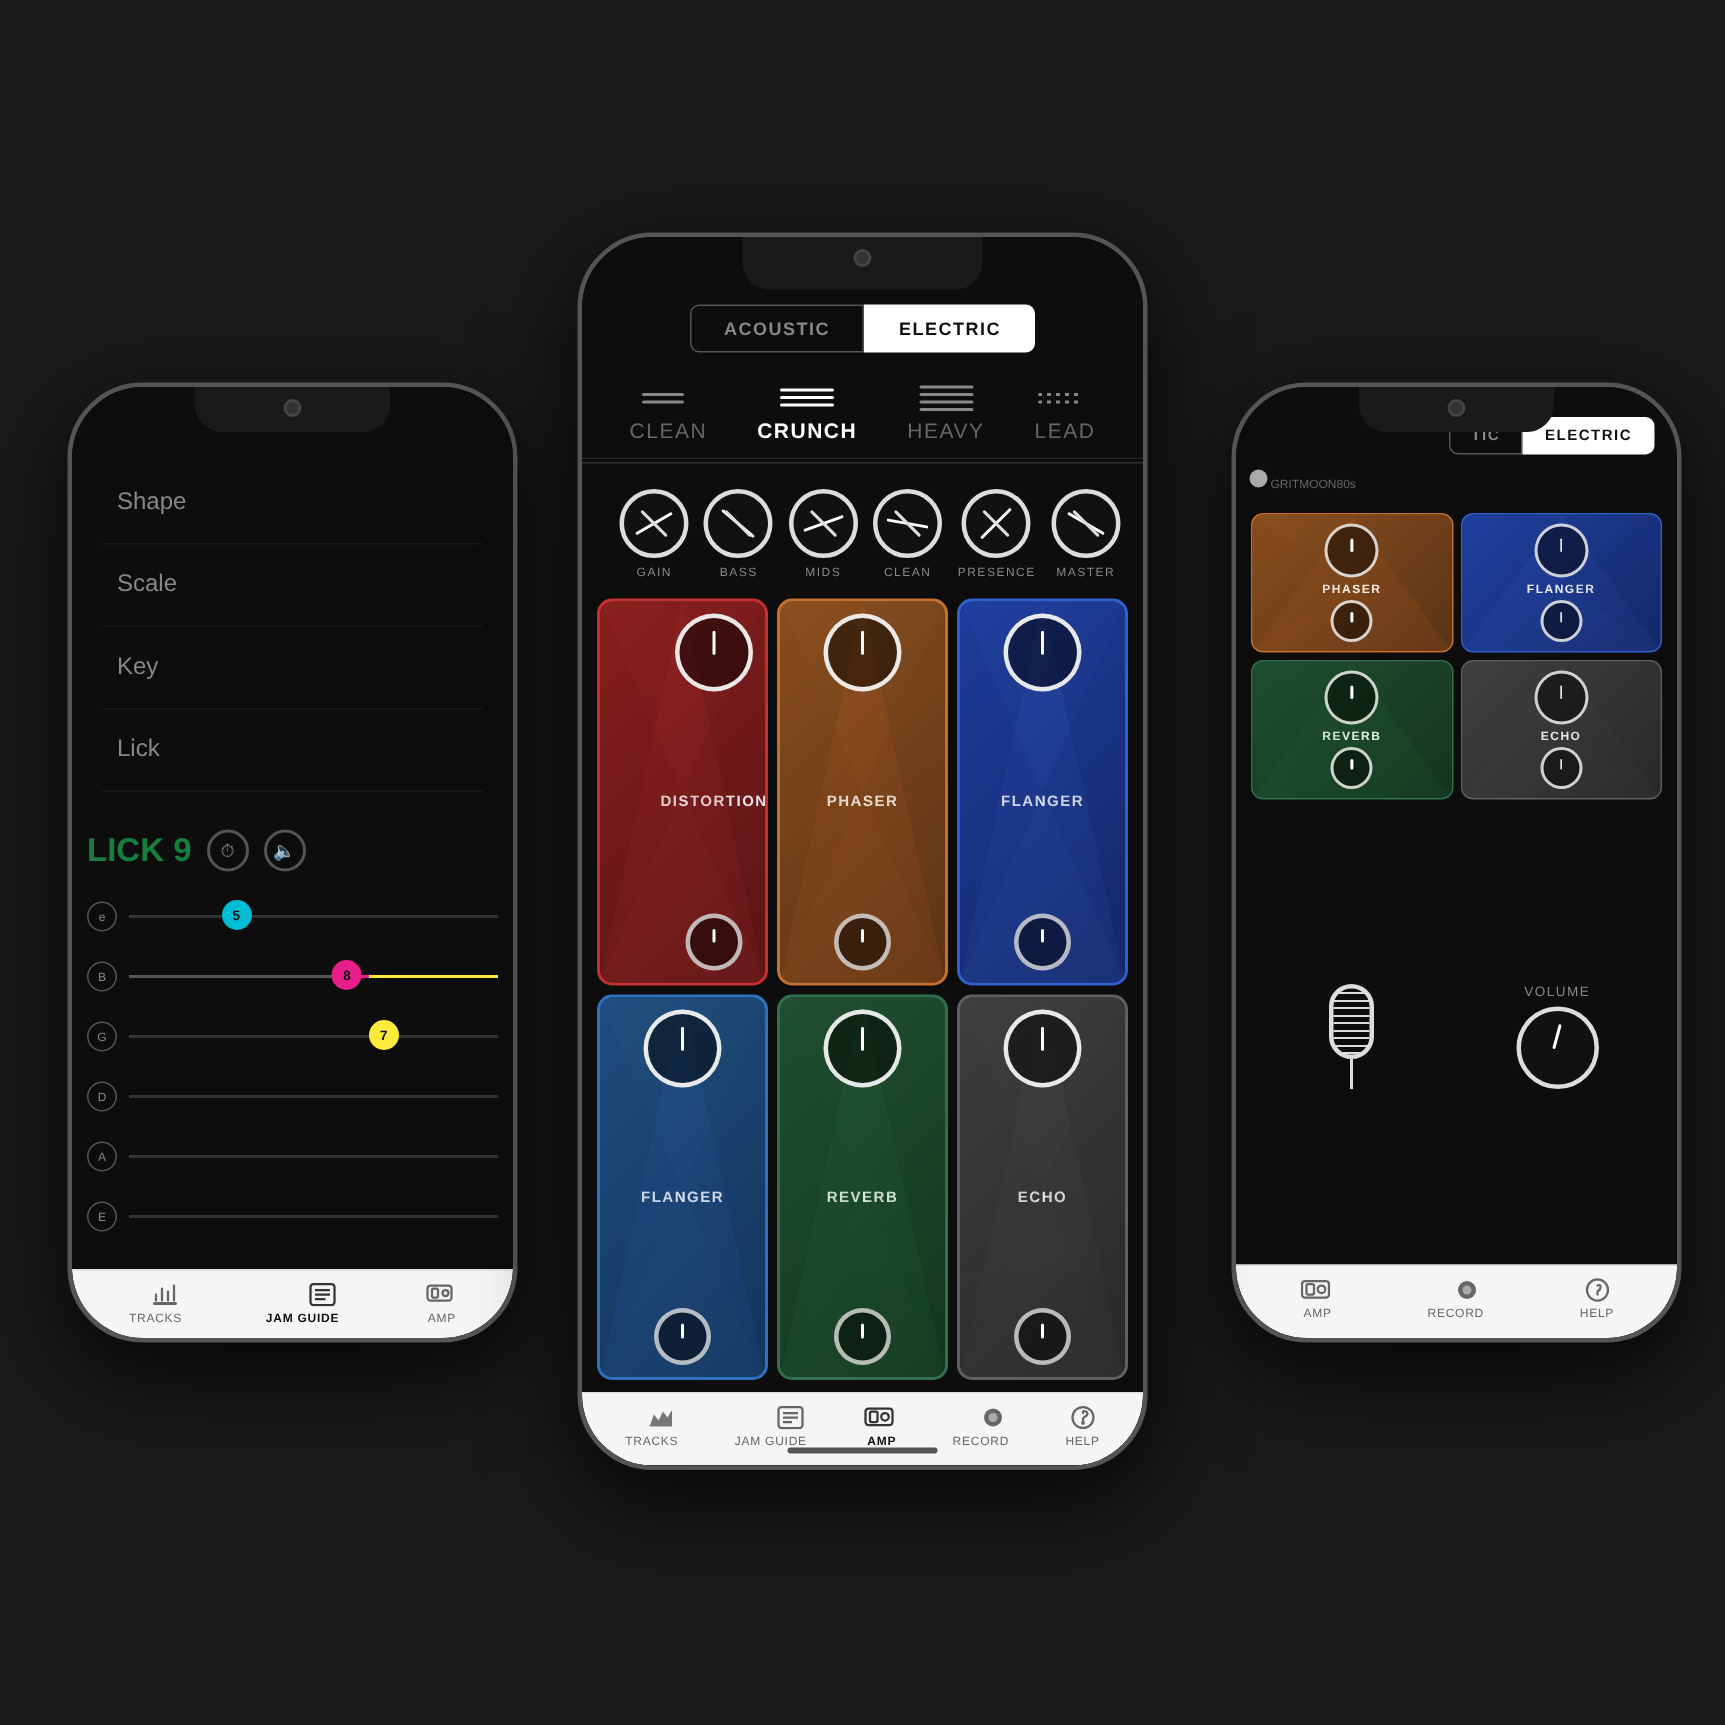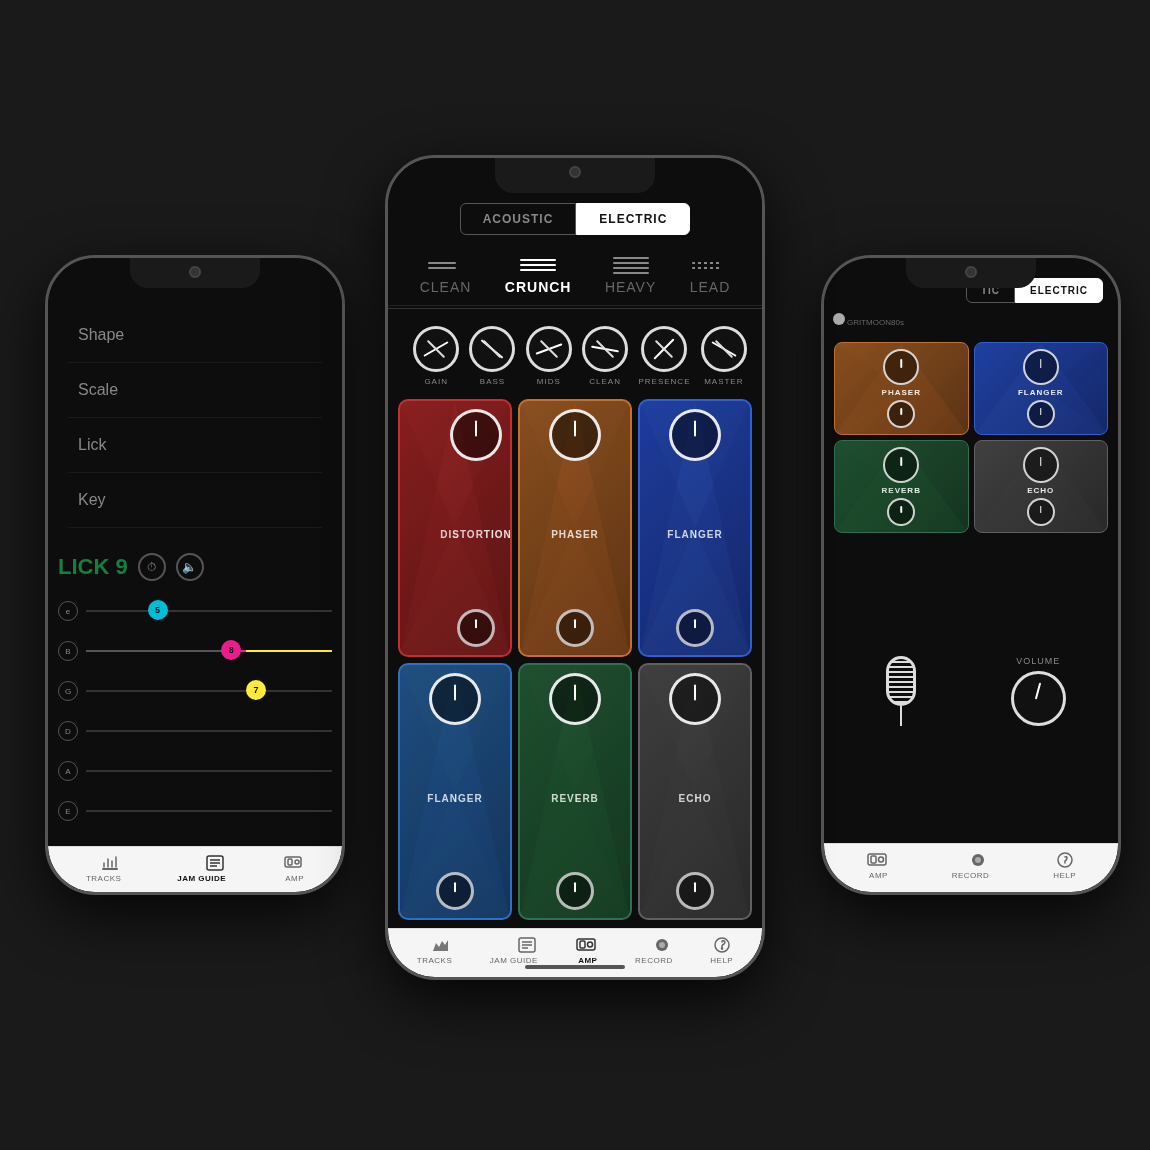--- a/index.html
+++ b/index.html
@@ -728,22 +728,22 @@
     <div class="phone-side-btn phone-power"></div>
     <div class="phone-inner">
       <div class="screen left-screen">
         <div class="notch">
           <div class="notch-camera"></div>
         </div>
 
         <div class="left-menu">
           <div class="left-menu-item">Shape</div>
           <div class="left-menu-item">Scale</div>
+          <div class="left-menu-item">Key</div>
           <div class="left-menu-item">Lick</div>
-          <div class="left-menu-item">Key</div>
         </div>
 
         <div class="lick-display">
           <span class="lick-title">LICK 9</span>
           <div class="lick-icon">⏱</div>
           <div class="lick-icon">🔈</div>
         </div>
 
         <div class="guitar-strings">
 

